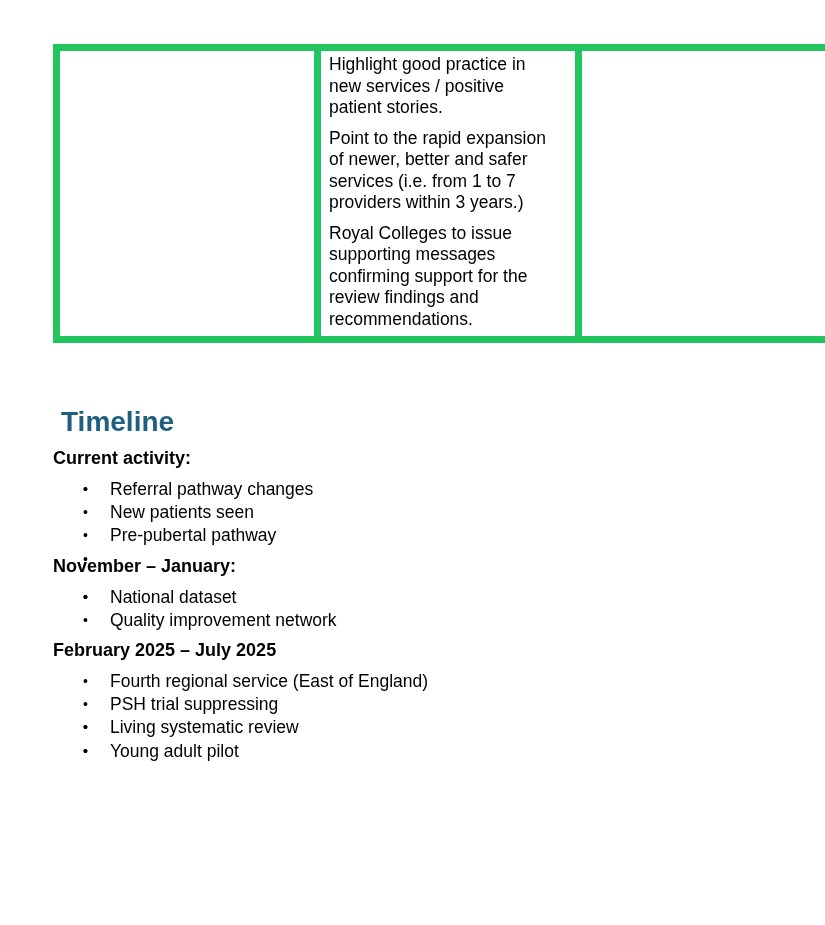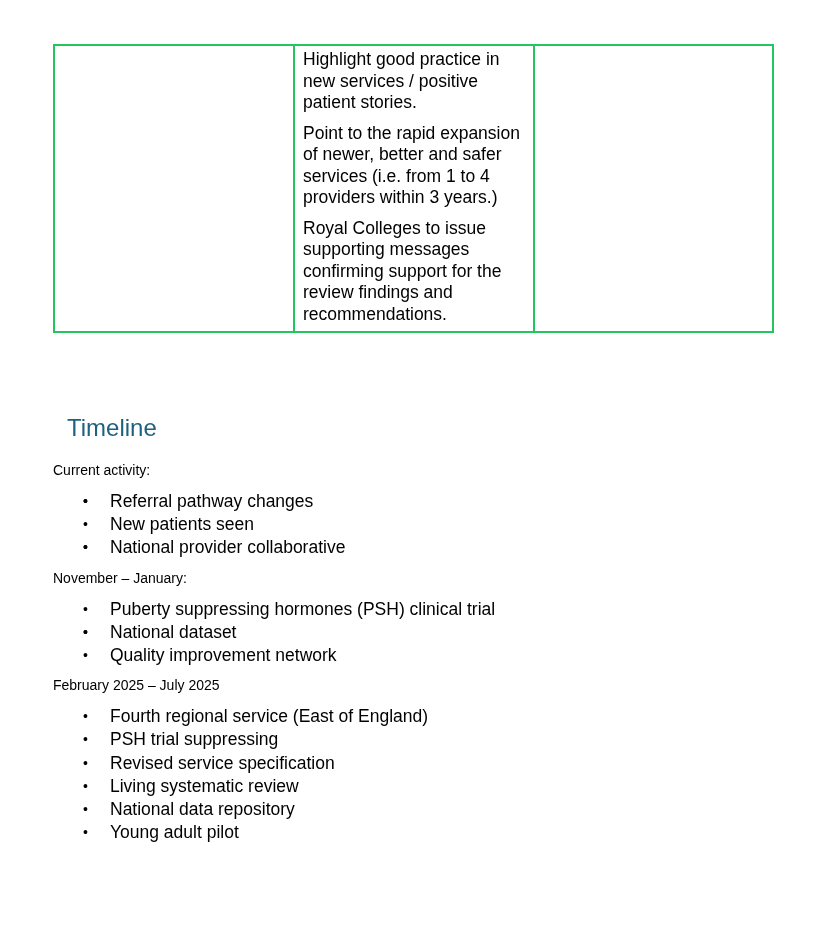--- a/index.html
+++ b/index.html
@@ -6,37 +6,37 @@
     body {
       width: 825px; height: 925px; position: relative; overflow: hidden;
       font-family: "Liberation Sans", sans-serif; color: #000;
     }
     .doc-table {
       position: absolute; left: 53px; top: 44px;
       border-collapse: collapse; table-layout: fixed;
       width: 715px;
     }
     .doc-table td {
-      border: 2px solid #22c55e; vertical-align: top;
-      padding: 3px 8px 6px 8px;
+      border: 7px solid #22c55e; vertical-align: top;
+      padding: 3px 24px 6px 8px;
       font-size: 17.5px; line-height: 21.5px;
     }
     .doc-table td.c1 { width: 222px; }
     .doc-table td.c2 { width: 222px; }
     .doc-table td.c3 { width: 221px; }
     .doc-table p { margin: 0 0 9px 0; }
     .doc-table p:last-child { margin-bottom: 0; }
 
     .timeline { position: absolute; left: 53px; top: 398px; width: 720px; }
     .timeline h2 {
-      margin: 14px; color: #1f5f7f; font-size: 24px; font-weight: normal;
+      margin: 8px; color: #1f5f7f; font-size: 28px; font-weight: bold;
       line-height: 32px;
     }
     .section-title {
-      margin: 4px 0 0 0; font-size: 14px; font-weight: normal; line-height: 24px;
+      margin: 4px 0 0 0; font-size: 18px; font-weight: bold; line-height: 24px;
     }
     ul.bullets {
       list-style: none; margin: 8px 0 6px 0; padding: 0;
     }
     ul.bullets li {
       position: relative; padding-left: 57px;
       font-size: 17.5px; line-height: 23.2px;
     }
     ul.bullets li .bullet {
       position: absolute; left: 30px; top: 0; font-size: 14px;
@@ -44,50 +44,50 @@
   </style>
 </head>
 <body>
 
 <table class="doc-table">
   <tbody>
       <tr>
     <td class="c1"></td>
     <td class="c2">
       <p>Highlight good practice in new services / positive patient stories.</p>
-      <p>Point to the rapid expansion of newer, better and safer services (i.e. from 1 to 4 providers within 3 years.)</p>
+      <p>Point to the rapid expansion of newer, better and safer services (i.e. from 1 to 7 providers within 3 years.)</p>
       <p>Royal Colleges to issue supporting messages confirming support for the review findings and recommendations.</p>
     </td>
     <td class="c3"></td>
   </tr>
 </tbody>
   </table>
 
 <div class="timeline">
   <h2 style="color: rgb(31, 95, 127);">Timeline</h2>
 
   <div class="section-title">Current activity:</div>
   <ul class="bullets">
     <li><span class="bullet">•</span></li>
     <li><span class="bullet">•</span><span>Referral pathway changes</span></li>
     <li><span class="bullet">•</span><span>New patients seen</span></li>
+    <li><span class="bullet">•</span><span>Pre-pubertal pathway</span></li>
     <li><span class="bullet">•</span></li>
-    <li><span class="bullet">•</span><span>National provider collaborative</span></li>
   </ul>
 
   <div class="section-title">November – January:</div>
   <ul class="bullets">
-    <li><span class="bullet">•</span><span>Puberty suppressing hormones (PSH) clinical trial</span></li>
+    <li><span class="bullet">•</span></li>
     <li><span class="bullet">•</span></li>
     <li><span class="bullet">•</span><span>National dataset</span></li>
     <li><span class="bullet">•</span><span>Quality improvement network</span></li>
   </ul>
 
   <div class="section-title">February 2025 – July 2025</div>
   <ul class="bullets">
     <li><span class="bullet">•</span><span>Fourth regional service (East of England)</span></li>
     <li><span class="bullet">•</span><span>PSH trial suppressing</span></li>
-    <li><span class="bullet">•</span><span>Revised service specification</span></li>
+    <li><span class="bullet">•</span></li>
     <li><span class="bullet">•</span><span>Living systematic review</span></li>
-    <li><span class="bullet">•</span><span>National data repository</span></li>
+    <li><span class="bullet">•</span></li>
     <li><span class="bullet">•</span><span>Young adult pilot</span></li>
   </ul>
 </div>
 
 </body></html>

